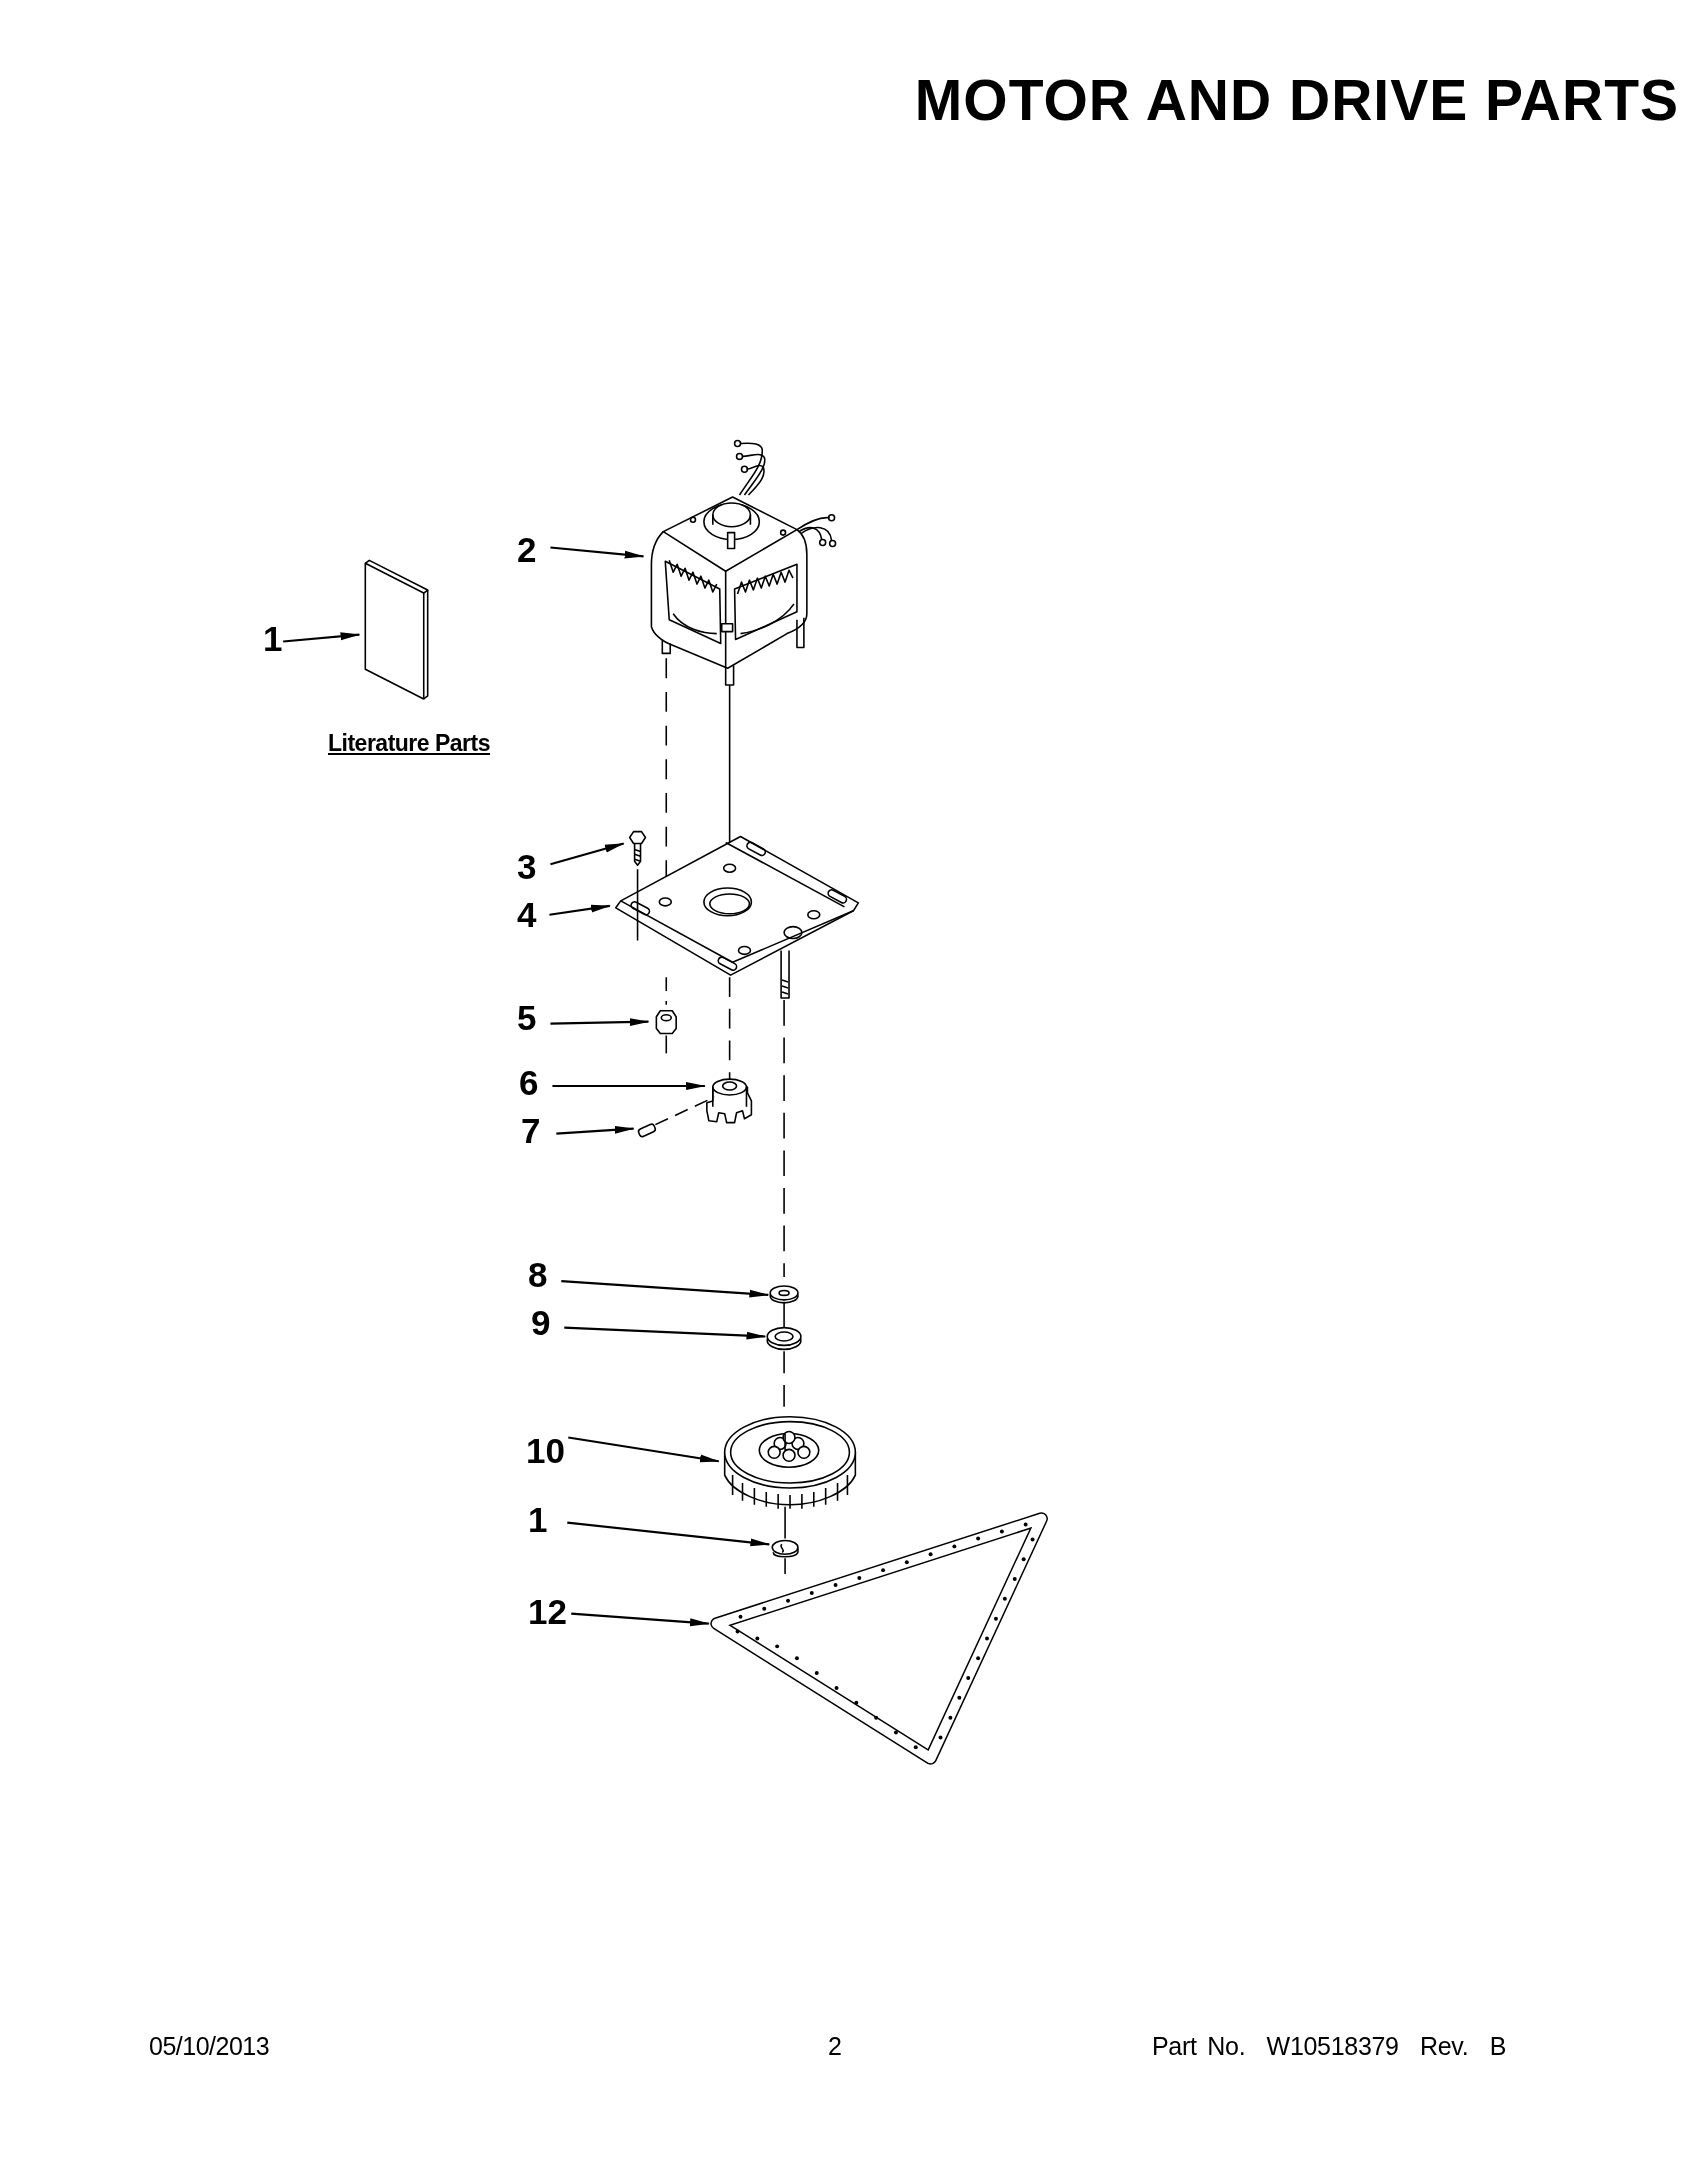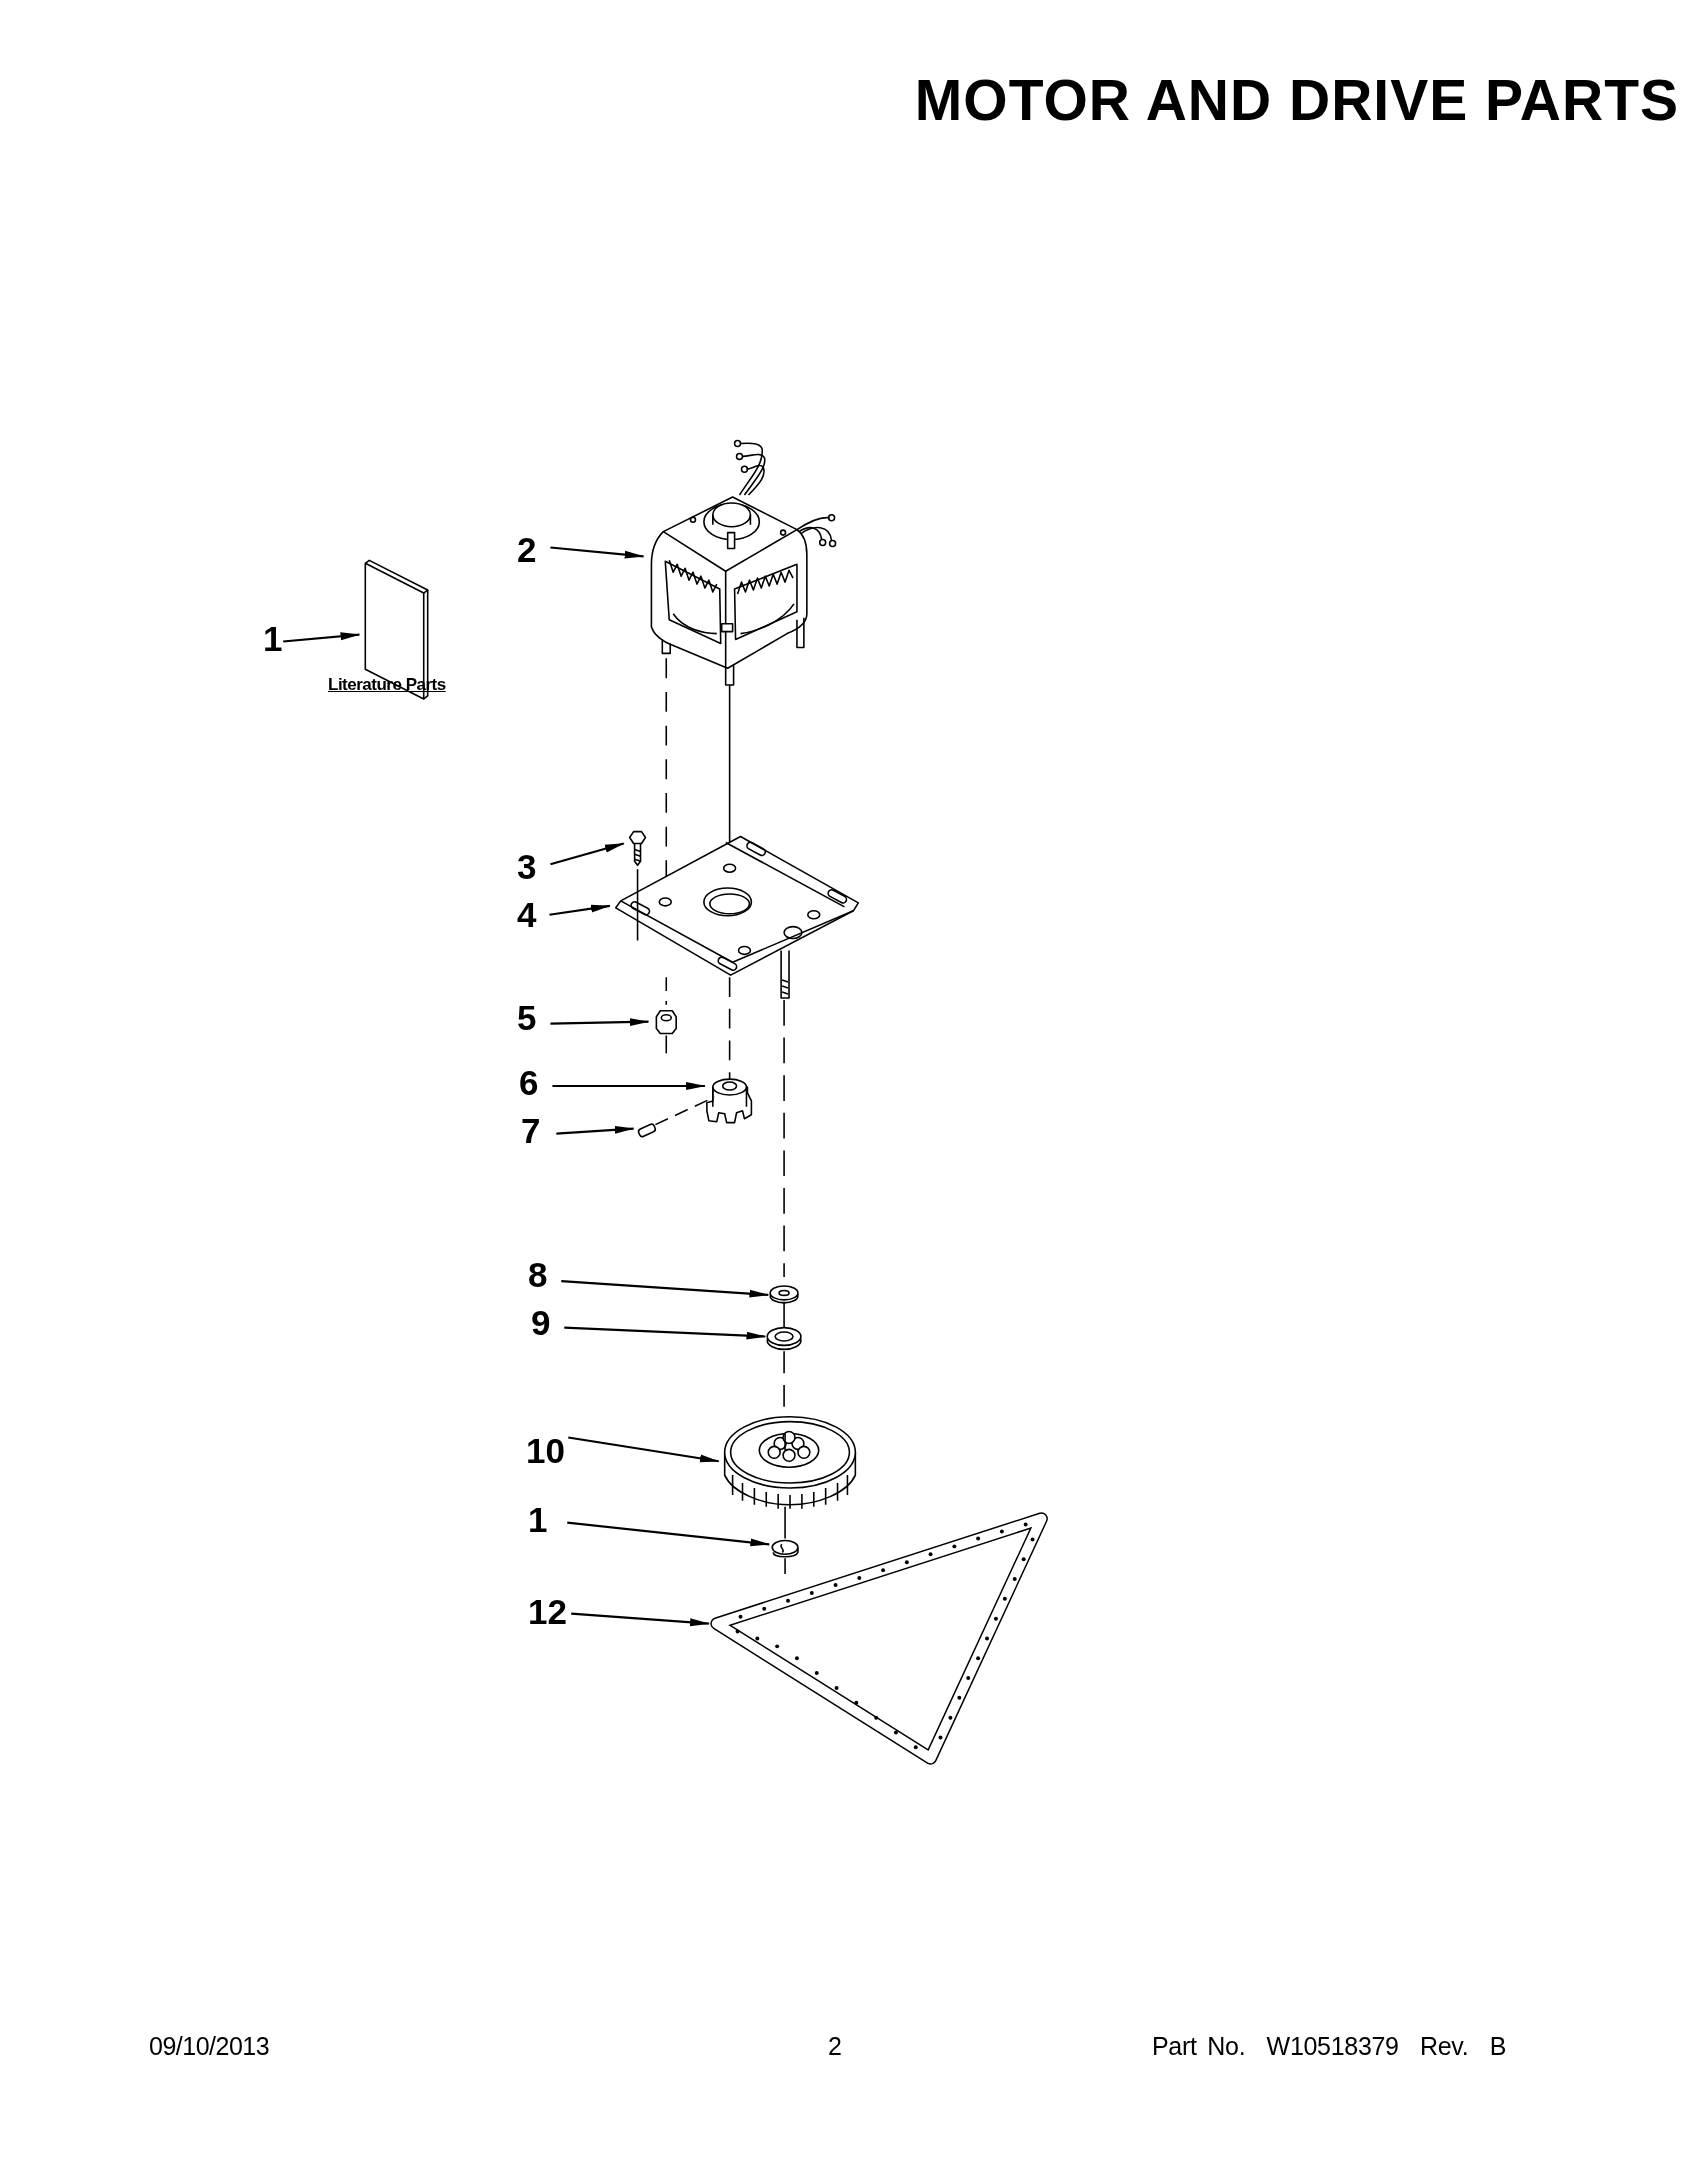--- a/index.html
+++ b/index.html
@@ -3,21 +3,21 @@
 <meta charset="utf-8">
 <style>
   html, body { margin: 0; padding: 0; background: #ffffff; }
   body { width: 1683px; height: 2178px; position: relative; overflow: hidden;
          font-family: "Liberation Sans", sans-serif; color: #000; }
   .title { position: absolute; left: 0; width: 1683px; top: 67px; text-align: right;
            font-size: 57px; font-weight: bold; letter-spacing: 1px; }
   .title span { display: inline-block; transform: translateX(-4px); }
   .diagram { position: absolute; left: 0; top: 0; }
   .callout { position: absolute; font-size: 35px; font-weight: bold; line-height: 1; }
-  .lit-label { position: absolute; left: 328px; top: 675px; font-size: 17px; font-weight: bold;
+  .lit-label { position: absolute; left: 328px; top: 730px; font-size: 23px; font-weight: bold;
                text-decoration: underline; letter-spacing: -0.5px; }
   .footer { position: absolute; top: 2034px; font-size: 25px; line-height: 1; }
   .footer.date { left: 149px; letter-spacing: -0.5px; }
   .footer.page { left: 828px; }
   .footer.partno { left: 1152px; letter-spacing: -0.3px; word-spacing: 4px; }
 </style>
 </head>
 <body>
 
 <div class="title"><span>MOTOR AND DRIVE PARTS</span></div>
@@ -226,16 +226,16 @@
 <div class="callout" style="left:519px; top:1065px;">6</div>
 <div class="callout" style="left:521px; top:1113px;">7</div>
 <div class="callout" style="left:528px; top:1257px;">8</div>
 <div class="callout" style="left:531px; top:1305px;">9</div>
 <div class="callout" style="left:526px; top:1433px;">10</div>
 <div class="callout" style="left:528px; top:1502px;">1</div>
 <div class="callout" style="left:528px; top:1594px;">12</div>
 
 <div class="lit-label">Literature Parts</div>
 
-<div class="footer date">09/10/2013</div>
+<div class="footer date">05/10/2013</div>
 <div class="footer page">2</div>
 <div class="footer partno" style="white-space:pre;text-align:center;">Part No.  W10518379  Rev.  B</div>
 
 
 </body></html>

